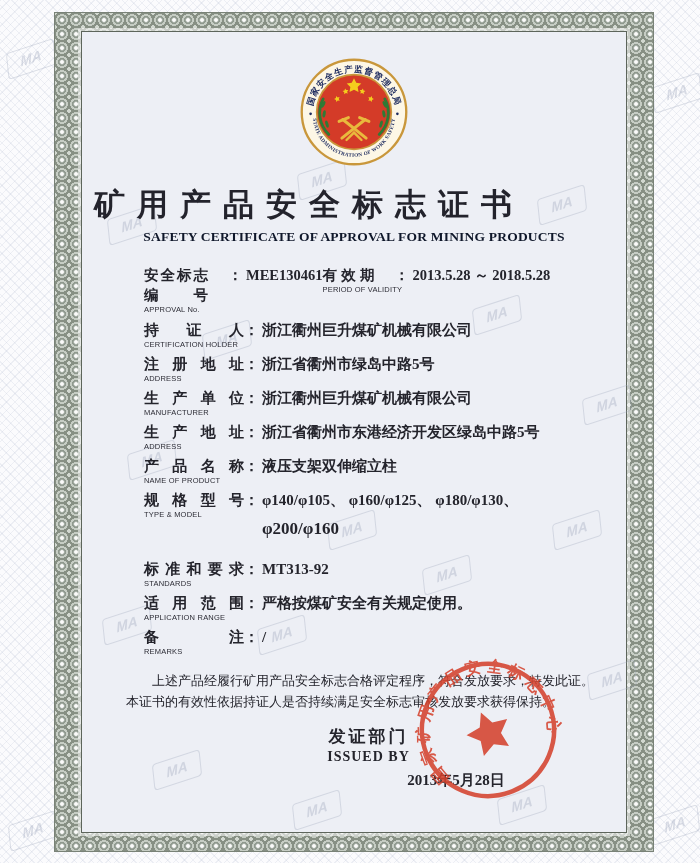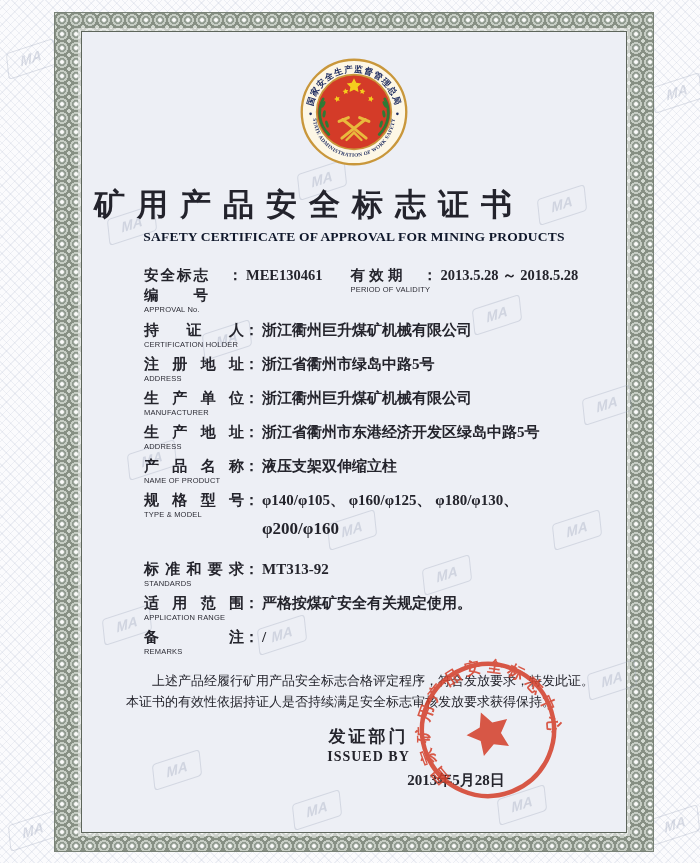--- a/index.html
+++ b/index.html
@@ -37,21 +37,21 @@
   .lblwrap{grid-column:1;}
   .lbl{display:flex;font-size:15px;font-weight:700;line-height:20px;}
   .lbl .zh{flex:1;text-align:justify;text-align-last:justify;}
   .lbl .colon{width:12px;}
   .en{display:block;font-family:"Liberation Sans",sans-serif;font-size:7.5px;color:#2b2b34;
     letter-spacing:.2px;margin-top:0px;line-height:9px;}
   .val{grid-column:2;font-size:15px;font-weight:600;line-height:20px;padding-left:6px;}
   .val2{grid-column:2;font-size:17px;font-weight:600;line-height:20px;padding-left:6px;}
   .row-top{display:flex;margin-bottom:6px;}
   .pair{display:grid;grid-template-columns:96px auto;}
-  .pair.second{margin-left:28px;grid-template-columns:84px auto;}
+  .pair.second{grid-template-columns:84px auto;}
   .pair .lbl{font-size:14.5px;gap:20px;}
   .pair .val{font-size:14.5px;padding-left:6px;}
   .decl{margin:15px 30px 0 44px;font-size:13px;font-weight:400;line-height:1.58;
     text-indent:2em;color:#24242c;}
   .issued{ text-align:center;margin-top:13px;margin-left:29px;}
   .issued-zh{font-size:17px;font-weight:700;letter-spacing:3px;}
   .issued-en{font-size:14px;font-weight:700;letter-spacing:1px;margin-top:1px;}
   .date{ text-align:center;font-size:15px;font-weight:600;margin-top:6px;transform:translateX(102px);}
   .seal{position:absolute;left:412px;top:654px;width:152px;height:152px;opacity:.88;pointer-events:none;}
 </style>

